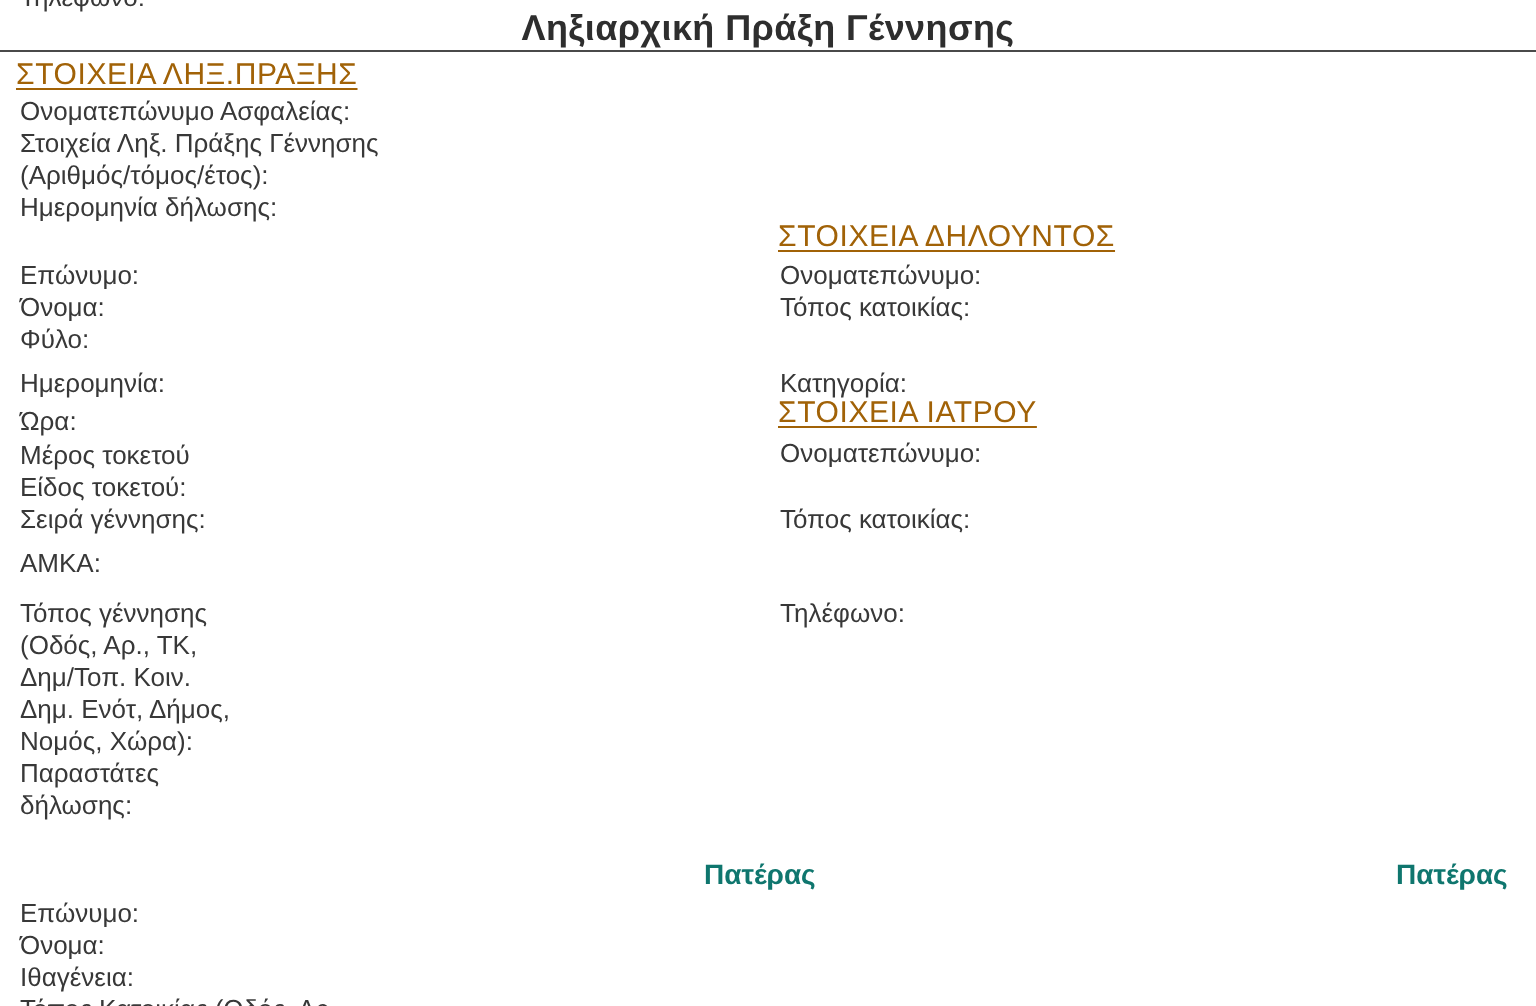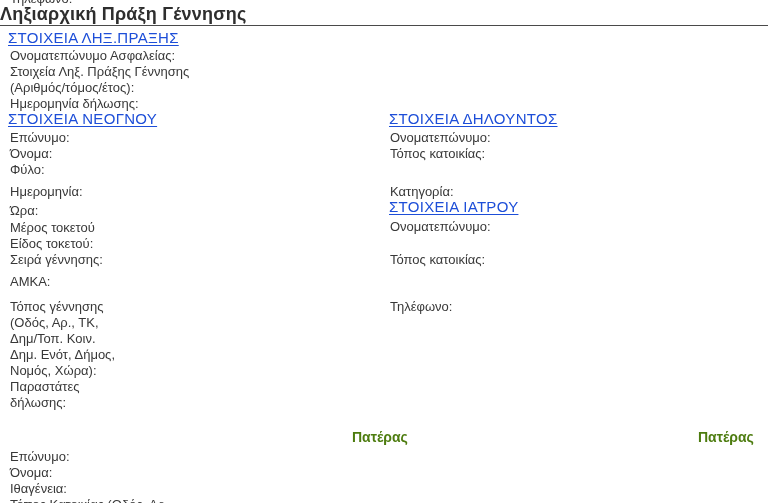--- a/index.html
+++ b/index.html
@@ -20,68 +20,67 @@
     white-space: nowrap;
   }
   .sec {
     position: absolute;
     font-size: 15px;
     line-height: 18px;
     text-decoration: underline;
     text-underline-offset: 2px;
     letter-spacing: 0.3px;
     white-space: nowrap;
-    color: #1d4ed8;
+    color: #a16207;
   }
   .title {
     position: absolute;
     top: 4px;
     left: 0;
     width: 768px;
-    text-align: left;
+    text-align: center;
     font-size: 18px;
     line-height: 20px;
     font-weight: bold;
     letter-spacing: 0.2px;
     color: #2e2e2e;
   }
   .rule {
     position: absolute;
     top: 25px;
     left: 0;
     width: 768px;
     height: 0;
     border-top: 1px solid #4a4a4a;
   }
   .colhead {
     position: absolute;
     font-size: 14px;
     line-height: 16px;
     font-weight: bold;
     white-space: nowrap;
-    color: #4d7c0f;
+    color: #0f766e;
   }
 </style>
 </head>
 <body>
 
 <div class="page">
 
   <div class="line" style="top:-9px;left:10px">Τηλέφωνο:</div>
 
   <div class="title">Ληξιαρχική Πράξη Γέννησης</div>
   <div class="rule"></div>
 
   <div class="sec" style="top:29px;left:8px">ΣΤΟΙΧΕΙΑ ΛΗΞ.ΠΡΑΞΗΣ</div>
   <div class="line" style="top:48px;left:10px">Ονοματεπώνυμο Ασφαλείας:</div>
   <div class="line" style="top:64px;left:10px">Στοιχεία Ληξ. Πράξης Γέννησης</div>
   <div class="line" style="top:80px;left:10px">(Αριθμός/τόμος/έτος):</div>
   <div class="line" style="top:96px;left:10px">Ημερομηνία δήλωσης:</div>
 
-  <div class="sec" style="top:110px;left:8px">ΣΤΟΙΧΕΙΑ ΝΕΟΓΝΟΥ</div>
   <div class="line" style="top:130px;left:10px">Επώνυμο:</div>
   <div class="line" style="top:146px;left:10px">Όνομα:</div>
   <div class="line" style="top:162px;left:10px">Φύλο:</div>
   <div class="line" style="top:184px;left:10px">Ημερομηνία:</div>
   <div class="line" style="top:203px;left:10px">Ώρα:</div>
   <div class="line" style="top:220px;left:10px">Μέρος τοκετού</div>
   <div class="line" style="top:236px;left:10px">Είδος τοκετού:</div>
   <div class="line" style="top:252px;left:10px">Σειρά γέννησης:</div>
   <div class="line" style="top:274px;left:10px">ΑΜΚΑ:</div>
   <div class="line" style="top:299px;left:10px">Τόπος γέννησης</div>

